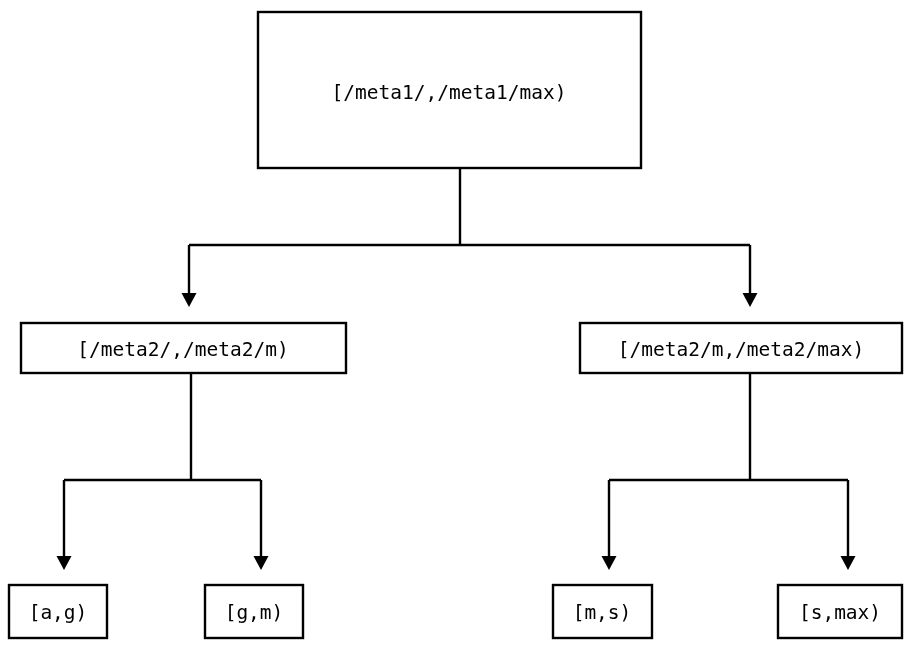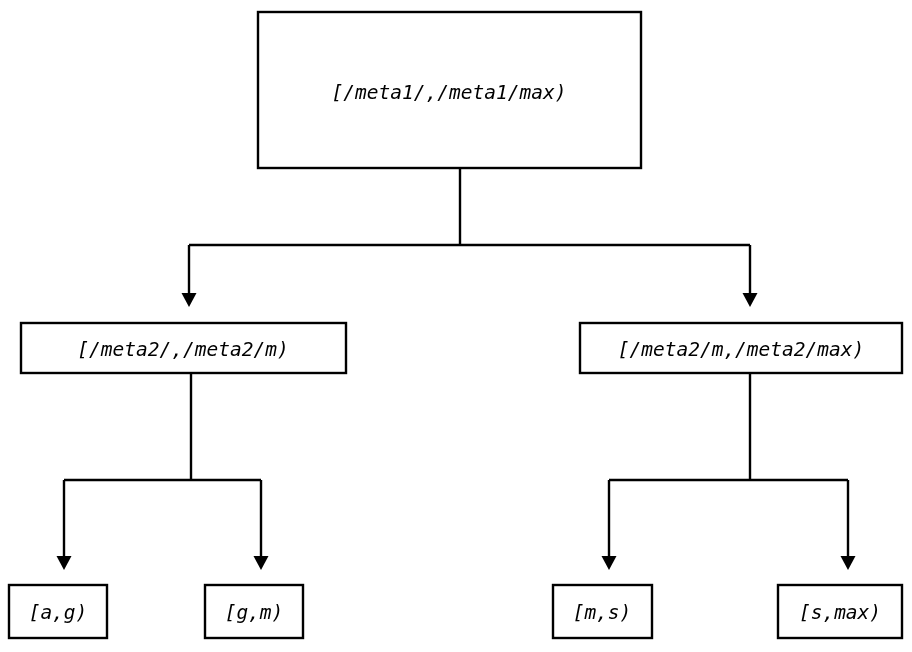--- a/index.html
+++ b/index.html
@@ -12,21 +12,20 @@
     width: 912px;
     height: 652px;
     font-family: "DejaVu Sans Mono", "Liberation Mono", monospace;
     overflow: hidden;
   }
   #diagram-root {
     position: relative;
     width: 912px;
     height: 652px;
     background: #ffffff;
-    font-style: italic;
   }
   svg#tree-svg {
     display: block;
     width: 912px;
     height: 652px;
   }
   .node-box {
     fill: #ffffff;
     stroke: #000000;
     stroke-width: 2.4;

